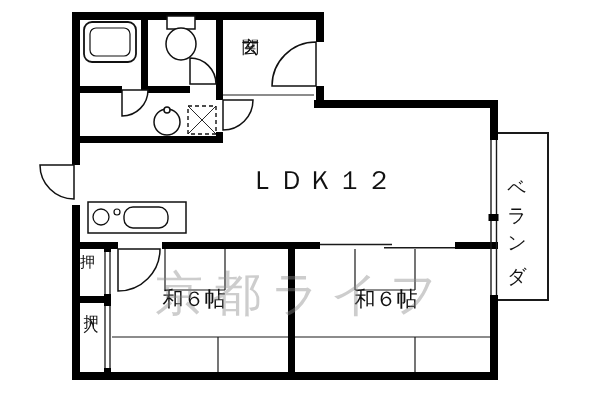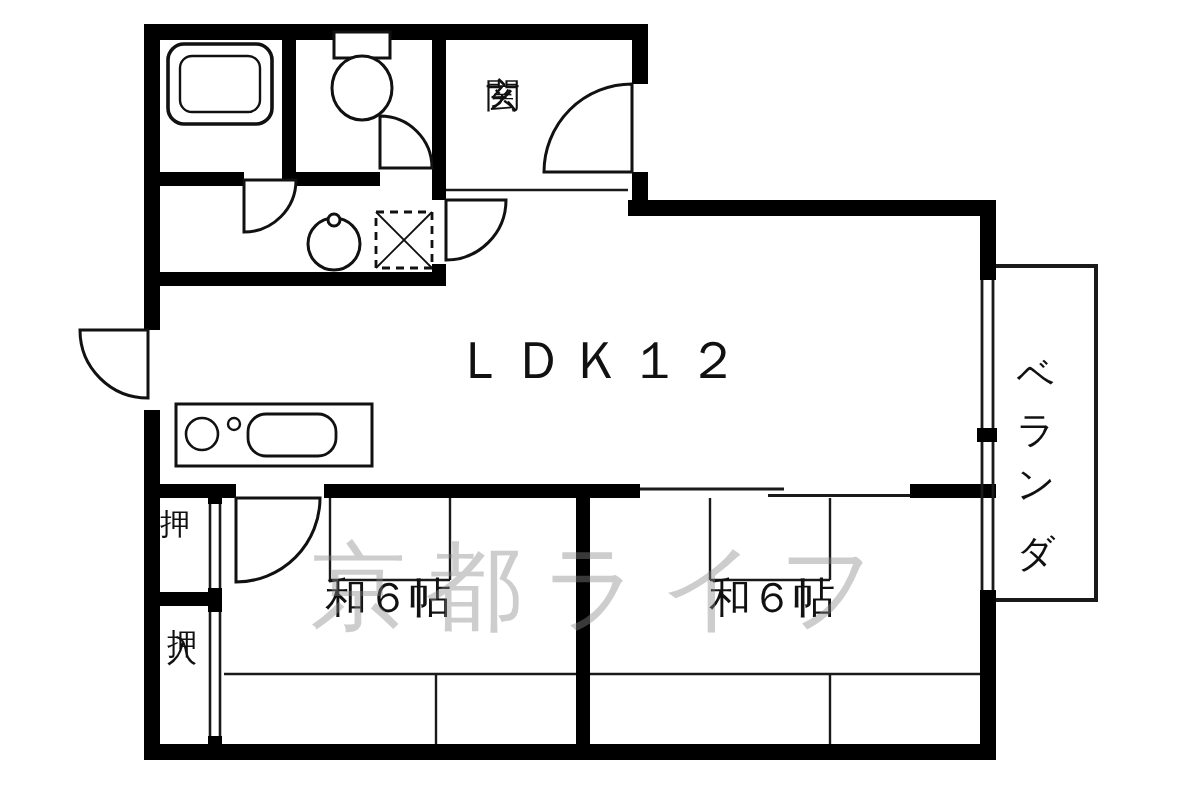--- a/index.html
+++ b/index.html
@@ -121,21 +121,21 @@
     <g fill="#fff" stroke="#111">
       <rect x="88" y="202" width="98" height="31" stroke-width="1.5"></rect>
       <rect x="124" y="207" width="44" height="21" rx="9" stroke-width="1.4"></rect>
       <circle cx="101" cy="217" r="8" stroke-width="1.3"></circle>
       <circle cx="117" cy="212" r="3" stroke-width="1.2"></circle>
     </g>
   </svg>
 
   <div class="label v" style="left:240px;top:24px;font-size:17px;letter-spacing:2px;">玄関</div>
 
-  <div class="label" style="left:205px;top:163px;width:190px;text-align:center;font-size:26px;letter-spacing:3px;">ＬＤＫ１２</div>
+  <div class="label" style="left:205px;top:163px;width:190px;text-align:right;font-size:26px;letter-spacing:3px;">ＬＤＫ１２</div>
 
   <div class="label v" style="left:505px;top:166px;font-size:19px;letter-spacing:7px;">ベランダ</div>
 
   <div class="label" style="left:148px;top:285px;width:92px;text-align:center;font-size:21px;">和６帖</div>
 
   <div class="label" style="left:340px;top:285px;width:92px;text-align:center;font-size:21px;">和６帖</div>
 
   <div class="label" style="left:80px;top:253px;font-size:15px;">押</div>
 
   <div class="label v" style="left:81px;top:302px;font-size:15px;letter-spacing:3px;">押入</div>

